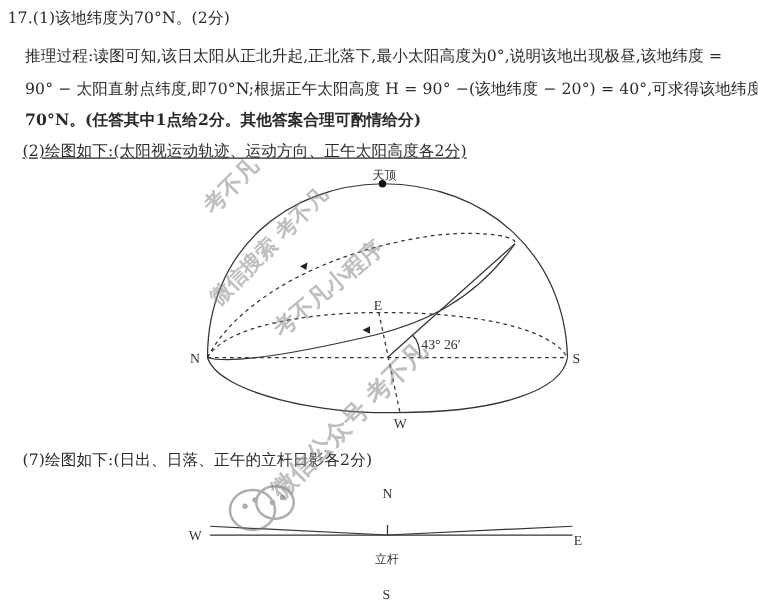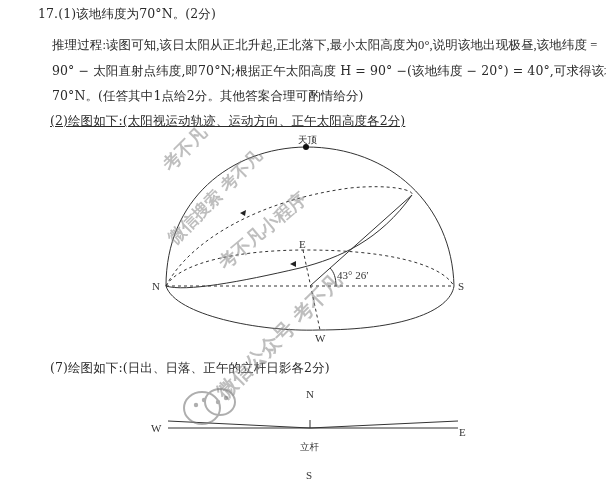--- a/index.html
+++ b/index.html
@@ -14,26 +14,25 @@
       overflow: hidden;
       font-family: "DejaVu Serif", "Liberation Serif", serif;
       color: #2a2a2a;
     }
     .line {
       position: absolute;
       font-size: 12.5px;
       line-height: 16px;
       white-space: nowrap;
       letter-spacing: 0.1px;
-      margin-left: 32px;
     }
     #q-title { left: 6px; top: 6px; }
-    #reason-1 { left: 20px; top: 37px; font-family: Liberation Serif, serif; }
+    #reason-1 { left: 20px; top: 37px; }
     #reason-2 { left: 20px; top: 63px; }
-    #reason-3 { left: 20px; top: 88px; }
+    #reason-3 { left: 20px; top: 88px; font-weight: bold; }
     #part2 { left: 18px; top: 113px; text-decoration: underline; }
     #part3 { left: 18px; top: 360px; }
     svg.diagram {
       position: absolute;
       left: 0;
       top: 0;
     }
     .lbl {
       font-family: "Liberation Serif", "DejaVu Serif", serif;
       font-size: 11px;

